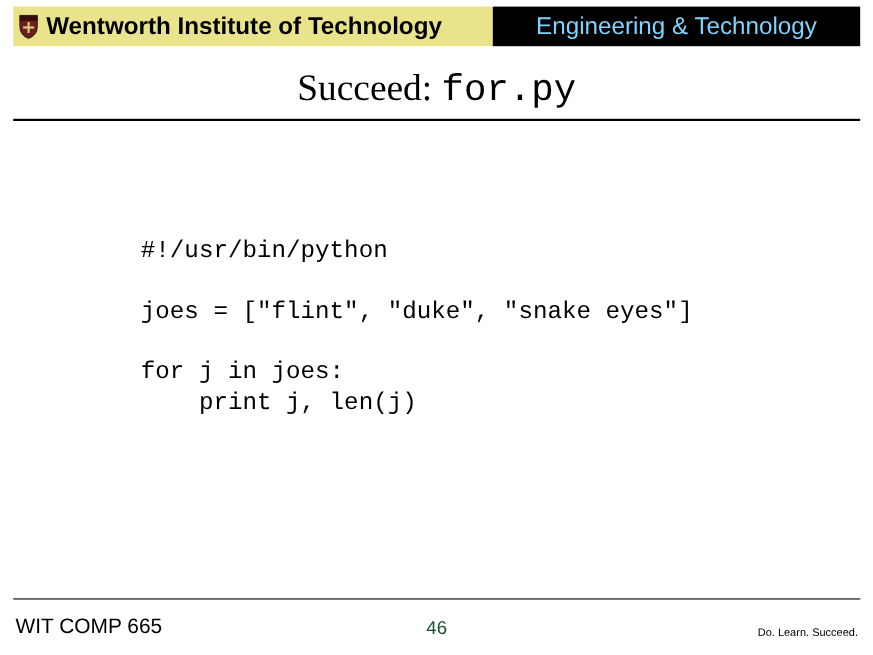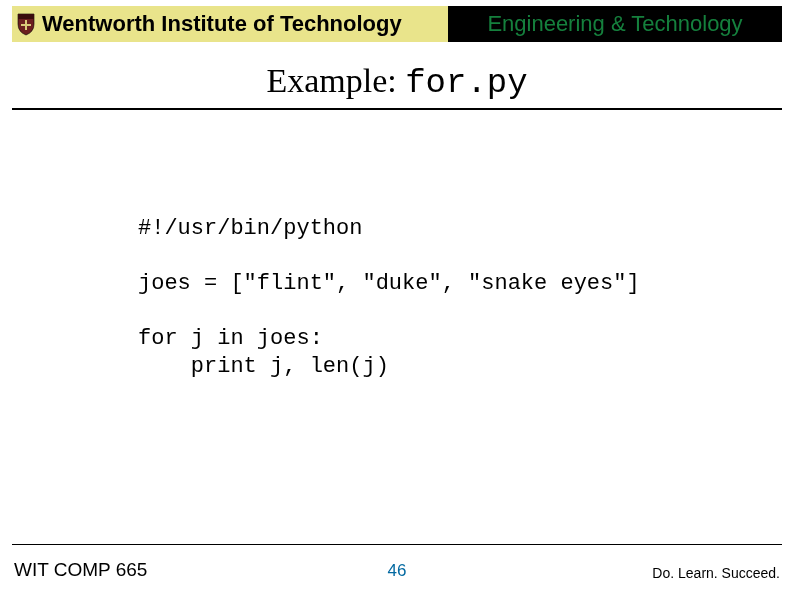--- a/index.html
+++ b/index.html
@@ -42,21 +42,21 @@
     color: #000;
     white-space: nowrap;
   }
   .header-right {
     position: absolute;
     right: 0;
     top: 0;
     height: 36px;
     width: 334px;
     background: #000;
-    color: #15803d;
+    color: #7dd3fc;
     display: flex;
     align-items: center;
     justify-content: center;
     font-size: 22px;
   }
   .title-area {
     position: absolute;
     top: 62px;
     left: 12px;
     right: 12px;
@@ -73,21 +73,21 @@
   }
   .title-rule {
     margin-top: 6px;
     border: none;
     border-top: 2px solid #000;
     width: 100%;
   }
   .code-block {
     position: absolute;
     top: 215px;
-    left: 138px;
+    left: 128px;
     font-family: "Courier New", Courier, monospace;
     font-size: 22px;
     line-height: 1.25;
     white-space: pre;
     color: #000;
   }
   .footer {
     position: absolute;
     bottom: 14px;
     left: 12px;
@@ -109,27 +109,27 @@
     font-size: 19px;
     color: #000;
   }
   .footer-center {
     position: absolute;
     left: 0;
     right: 0;
     bottom: 0;
     text-align: center;
     font-size: 17px;
-    color: #0369a1;
+    color: #14532d;
   }
   .footer-right {
     position: absolute;
     right: 2px;
     bottom: 0;
-    font-size: 14px;
+    font-size: 10px;
     color: #000;
     margin-left: 25px;
   }
 </style>
 </head>
 <body>
 
 <div class="header-bar">
   <div class="header-left">
     <span class="shield-icon">
@@ -142,21 +142,21 @@
     </span>
     <span class="inst-name">Wentworth Institute of Technology</span>
   </div>
   <div class="header-right">
     <span>Engineering &amp; Technology</span>
   </div>
 </div>
 
 <div class="title-area">
   <div class="slide-title">
-    <span>Example: </span><span class="code-part">for.py</span>
+    <span>Succeed: </span><span class="code-part">for.py</span>
   </div>
   <hr class="title-rule">
 </div>
 
 <div class="code-block">#!/usr/bin/python
 
 joes = ["flint", "duke", "snake eyes"]
 
 for j in joes:
     print j, len(j)</div>

